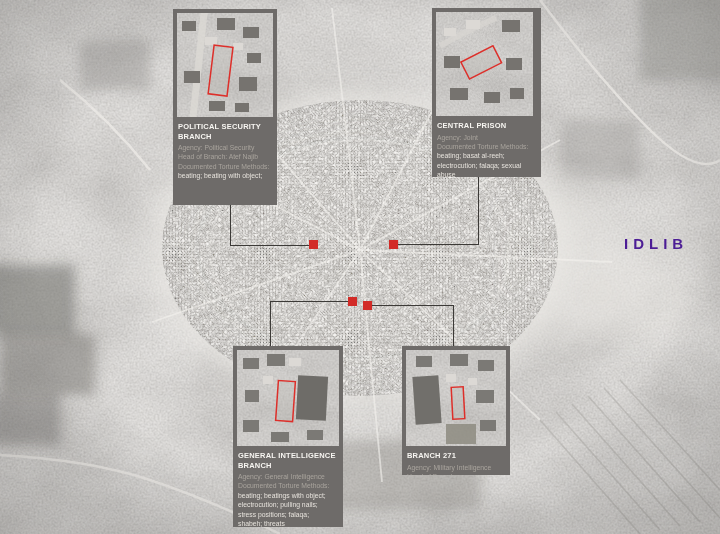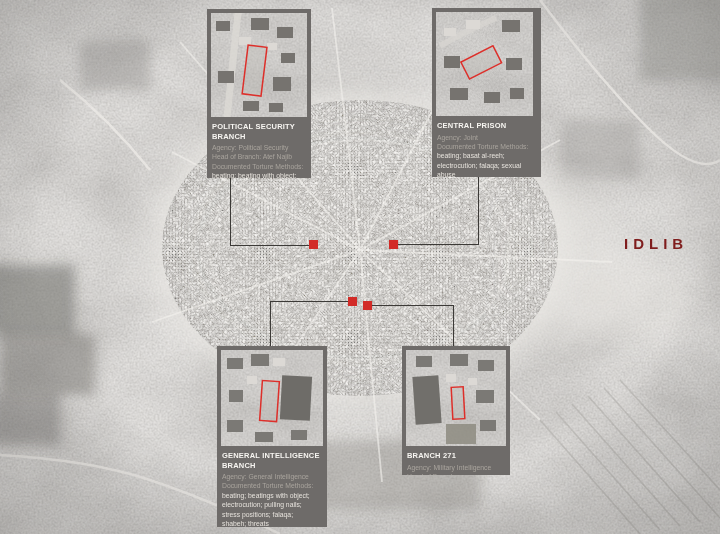--- a/index.html
+++ b/index.html
@@ -27,40 +27,40 @@
   #m1 { left: 309px; top: 240px; }
   #m2 { left: 389px; top: 240px; }
   #m3 { left: 348px; top: 297px; }
   #m4 { left: 363px; top: 301px; }
 
   
   .callout {
     position: absolute; background: var(--box-bg, #6e6b69);
     padding: 4px 4px 6px 4px; box-sizing: border-box; overflow: hidden;
   }
-  #callout-psb  { left: 173px; top: 9px;   width: 104px; height: 169px; margin-left: 34px; }
+  #callout-psb  { left: 173px; top: 9px;   width: 104px; height: 196px; }
   #callout-cp   { left: 432px; top: 8px;   width: 109px; height: 169px; }
-  #callout-gib  { left: 217px; top: 346px; width: 110px; height: 181px; }
+  #callout-gib  { left: 233px; top: 346px; width: 110px; height: 181px; }
   #callout-b271 { left: 402px; top: 346px; width: 108px; height: 129px; }
   .inset { display: block; }
   .c-title {
     font-weight: bold; font-size: 7.5px; line-height: 9.5px;
     letter-spacing: 0.2px; color: var(--title-text, #f7f5f1);
     margin: 5px 1px 2px 1px;
   }
   .c-body { margin: 0 1px; }
   .bline { font-size: 6.8px; line-height: 9.4px; white-space: nowrap; }
   .bline.label { color: var(--label-text, #a9a49d); }
   .bline.value { color: var(--value-text, #e6e2dc); }
 
   
   #city-label {
     position: absolute; left: 624px; top: 235px;
     font-size: 15px; font-weight: bold; letter-spacing: 5px;
-    color: #7f1d1d;
+    color: #4c1d95;
   }
 </style>
 </head>
 <body>
 
 <div id="stage">
 
   <svg class="bg" width="720" height="534" viewBox="0 0 720 534" aria-hidden="true">
     <defs>
       <filter id="f-blotch" x="-5%" y="-5%" width="110%" height="110%">

